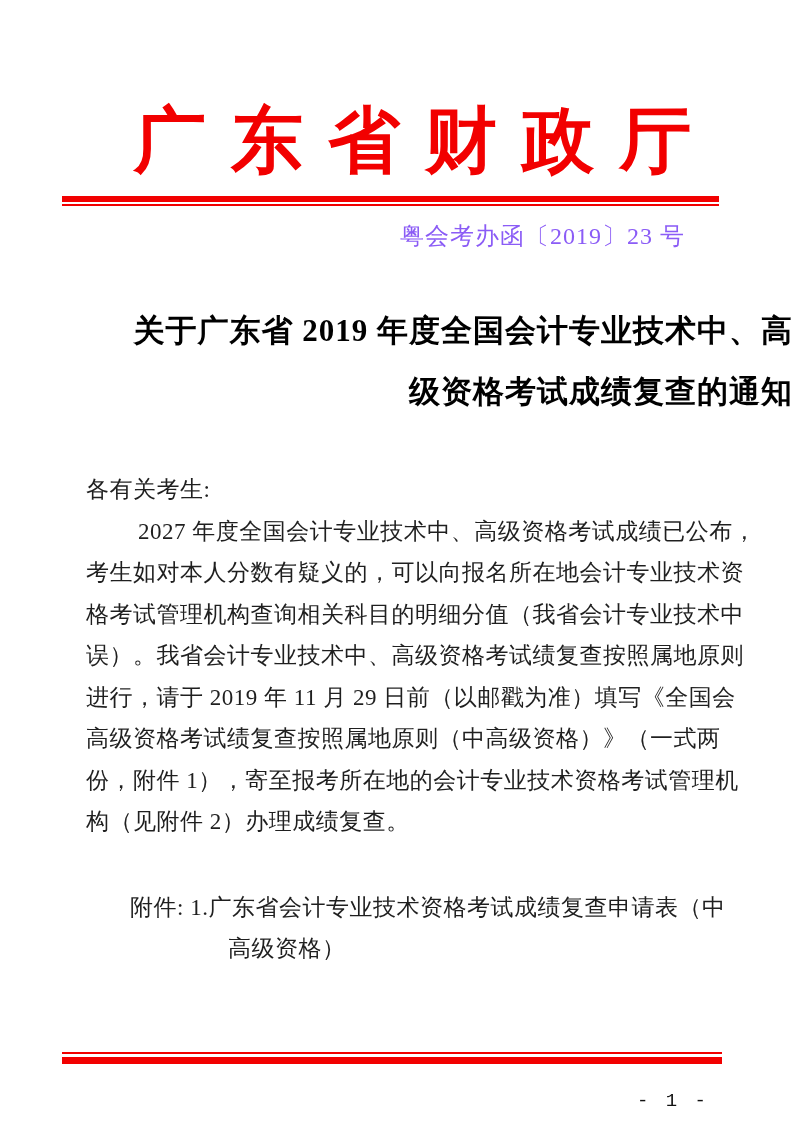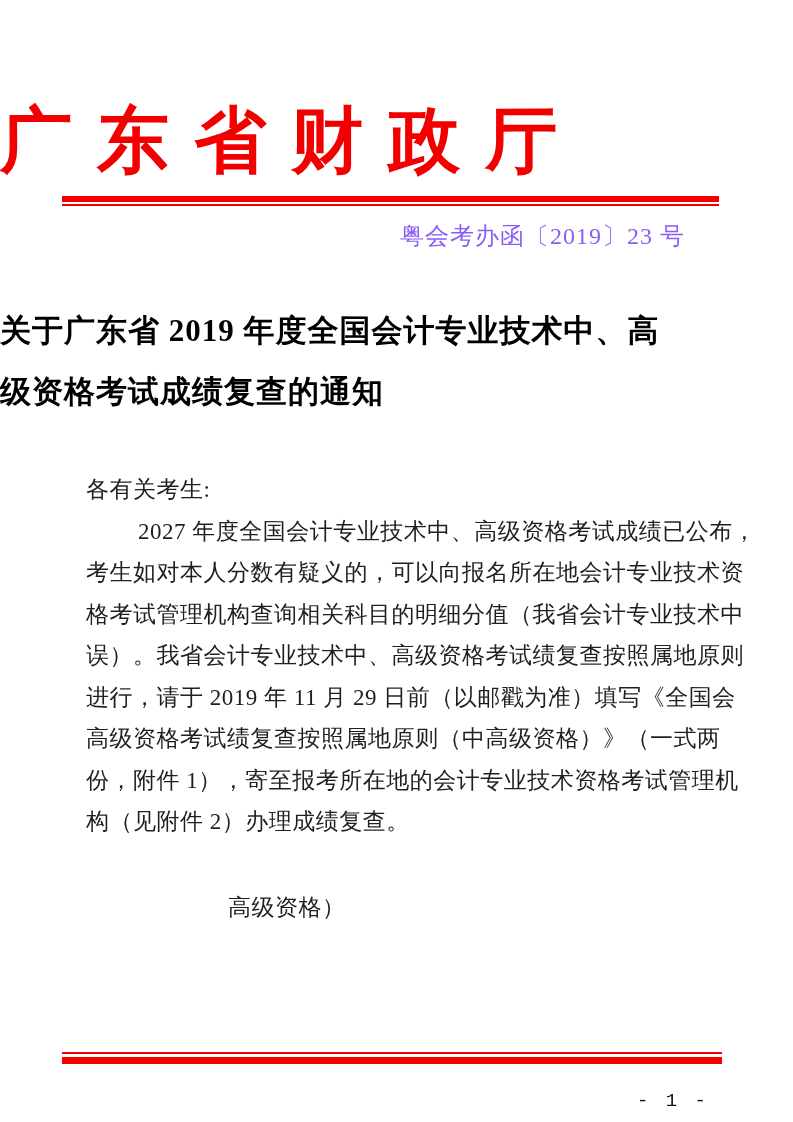--- a/index.html
+++ b/index.html
@@ -12,27 +12,28 @@
     width:793px;height:1122px;
     margin:0 auto;
     background:#ffffff;
     font-family:"Liberation Serif","DejaVu Serif",serif;
     color:var(--ink);
     overflow:hidden;
   }
   
   .agency{
     position:absolute;top:98px;left:0;right:0;
-    text-align:left;
+    text-align:center;
     color:var(--red);
     font-size:72px;
     font-weight:700;
     line-height:84px;
     white-space:nowrap;
     font-family:"DejaVu Serif","Liberation Serif",serif;
+    padding-left:32px;
   }
   
   .rule{position:absolute;left:62px;}
   .rule .bar{background:var(--red);}
   .rule-top{top:196px;width:657px;}
   .rule-top .thick{height:6px;}
   .rule-top .gap{height:2px;}
   .rule-top .thin{height:2px;}
   .rule-bottom{top:1052px;width:660px;}
   .rule-bottom .thin{height:2px;}
@@ -42,21 +43,21 @@
   .doc-number{
     position:absolute;top:220px;right:108px;
     font-size:24px;
     letter-spacing:1px;
     color:#8b5cf6;
     white-space:nowrap;
   }
   
   .doc-title{
     position:absolute;top:300px;left:0;right:0;
-    text-align:left;
+    text-align:right;
     font-size:31px;
     font-weight:700;
     line-height:61px;
     color:#000;
     letter-spacing:1px;
   }
   
   .body-block{
     position:absolute;top:469px;left:86px;width:660px;
     font-size:23px;
@@ -104,20 +105,21 @@
     <div class="body-line indent">2027 年度全国会计专业技术中、高级资格考试成绩已公布，</div>
     <div class="body-line">考生如对本人分数有疑义的，可以向报名所在地会计专业技术资</div>
     <div class="body-line">格考试管理机构查询相关科目的明细分值（我省会计专业技术中</div>
     <div class="body-line">误）。我省会计专业技术中、高级资格考试绩复查按照属地原则</div>
     <div class="body-line">进行，请于 2019 年 11 月 29 日前（以邮戳为准）填写《全国会</div>
     <div class="body-line">高级资格考试绩复查按照属地原则（中高级资格）》（一式两</div>
     <div class="body-line">份，附件 1），寄至报考所在地的会计专业技术资格考试管理机</div>
     <div class="body-line">构（见附件 2）办理成绩复查。</div>
 
     <div class="attachment">
+      <div class="body-line att-first">附件: 1.广东省会计专业技术资格考试成绩复查申请表（中</div>
       <div class="body-line att-cont">高级资格）</div>
     </div>
   </div>
 
   <div class="rule rule-bottom">
     <div class="bar thin"></div>
     <div class="gap"></div>
     <div class="bar thick"></div>
   </div>
 

